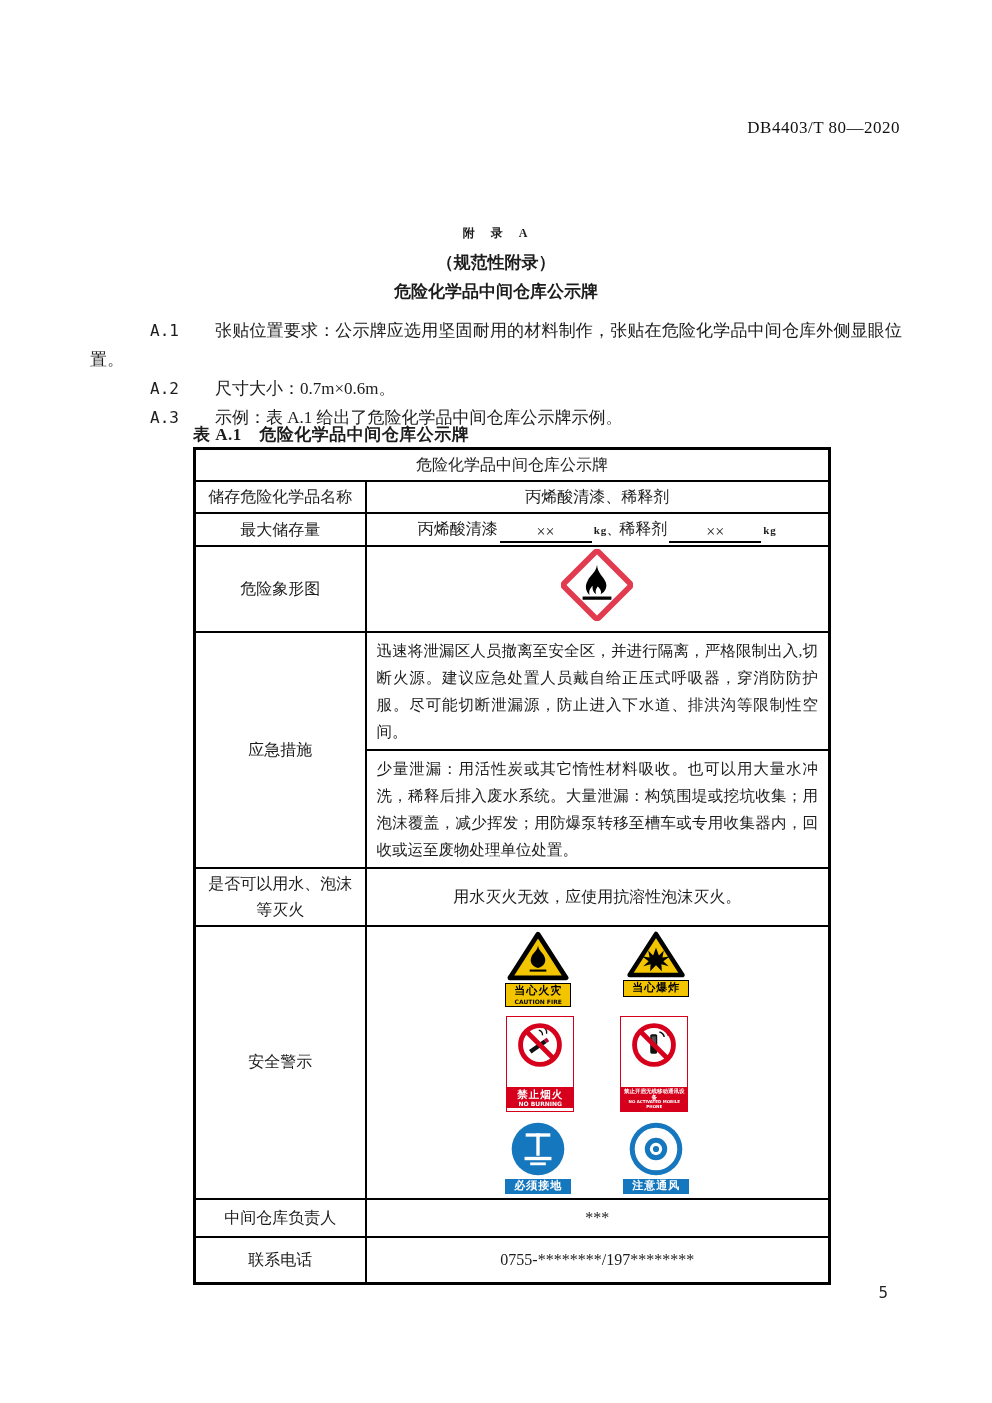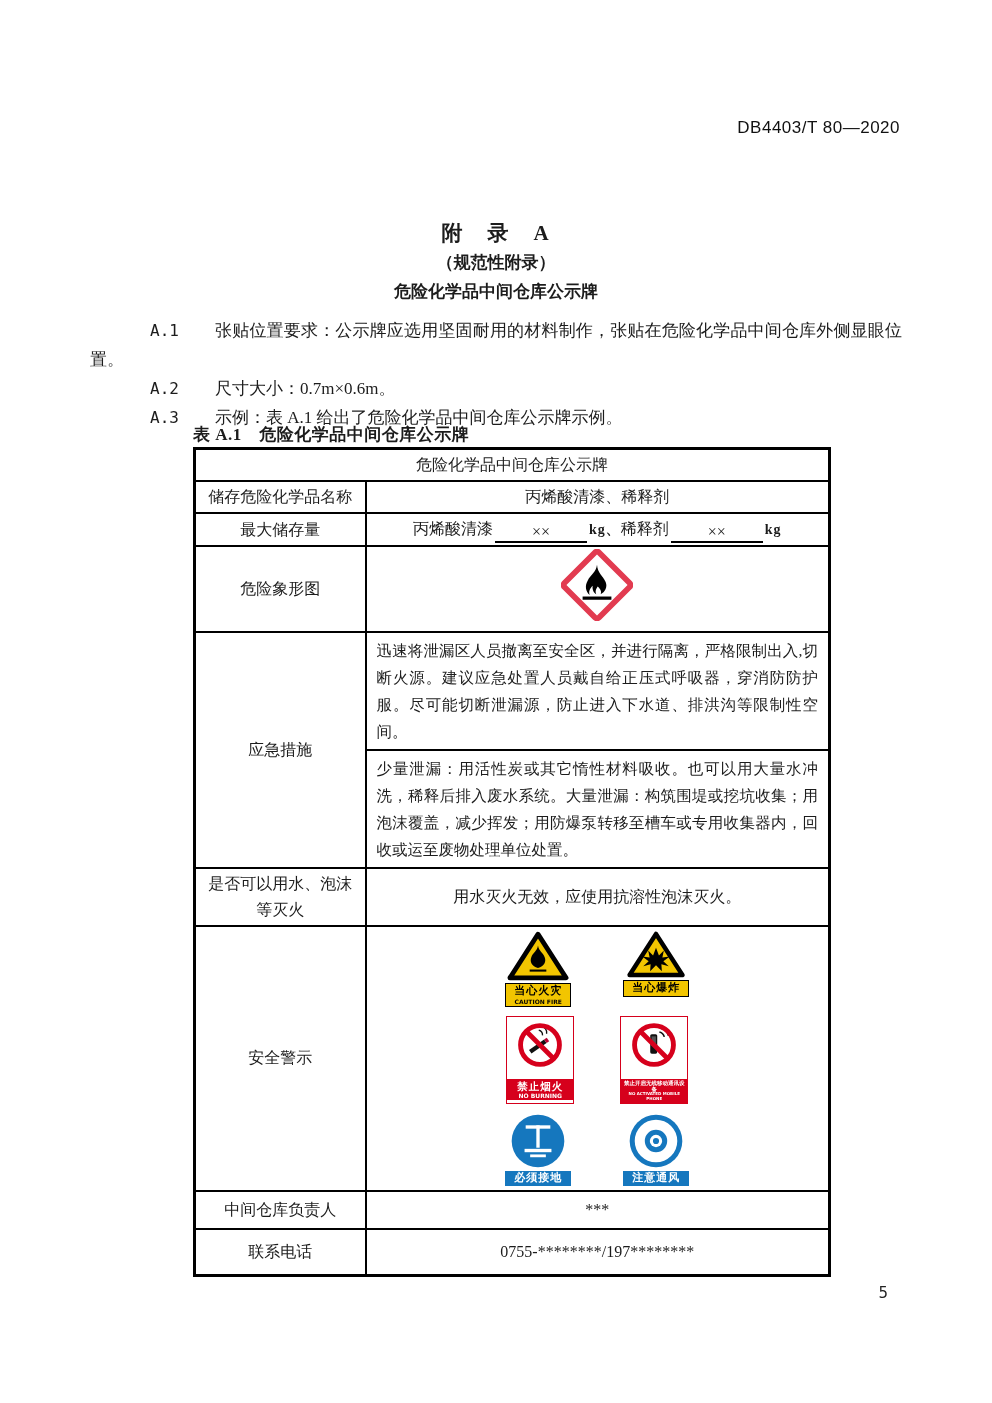--- a/index.html
+++ b/index.html
@@ -3,24 +3,24 @@
 <meta charset="utf-8">
 <style>
   html,body{margin:0;padding:0;background:#ffffff;}
   .page{
     position:relative;width:992px;height:1403px;background:#fff;
     font-family:"Liberation Serif","DejaVu Serif",serif;color:#1c1c1c;
     overflow:hidden;
   }
   .std-number{
     position:absolute;top:118px;right:92px;
-    font-family:Liberation Sans, sans-serif;font-size:17px;letter-spacing:0.5px;color:#111;
+    font-family:Liberation Serif, serif;font-size:17px;letter-spacing:0.5px;color:#111;
   }
   .titles{position:absolute;top:219px;left:0;width:992px;text-align:center;font-weight:bold;line-height:29px;}
-  .titles .t1{font-size:21px;letter-spacing:2px;}
+  .titles .t1{font-size:12px;letter-spacing:2px;}
   .titles .t2{font-size:17px;}
   .titles .t3{font-size:17px;}
   .clauses{position:absolute;left:90px;top:316px;width:812px;font-size:17px;line-height:29px;text-align:justify;}
   .clause{text-indent:60px;margin:0;}
   .clause .num{display:inline-block;text-indent:0;margin-right:36px;font-family:"DejaVu Sans Mono",monospace;font-size:16px;}
   .table-caption{
     position:absolute;left:193px;top:423px;width:635px;
     font-weight:bold;font-size:17px;letter-spacing:0.5px;
   }
   table.notice{
@@ -34,36 +34,36 @@
     padding:2px 8px;line-height:26px;
   }
   .r-title{height:26px;} .r-name{height:27px;} .r-max{height:31px;}
   .r-picto{height:78px;} .r-em1{height:83px;} .r-em2{height:107px;}
   .r-ext{height:57px;} .r-warn{height:259px;} .r-mgr{height:38px;} .r-phone{height:47px;}
   td.para{text-align:justify;font-size:15.5px;line-height:27px;padding:4px 10px;border-radius:16px;}
   .blank{
     display:inline-block;min-width:92px;border-bottom:2px solid #000;
     text-align:center;line-height:1.15;margin:0 2px;vertical-align:bottom;
   }
-  .unit{font-weight:bold;font-size:14px;letter-spacing:1px;}
+  .unit{font-weight:bold;font-size:11px;letter-spacing:1px;}
   .picto-cell{padding:2px;}
   
   .signs{display:flex;flex-direction:column;align-items:center;gap:9px;padding:2px 0;}
   .signs-row{display:flex;justify-content:center;gap:46px;}
   .sign{display:flex;flex-direction:column;align-items:center;width:72px;}
   .band{width:66px;box-sizing:border-box;text-align:center;padding:1px 2px;margin-top:2px;}
   .band .zh{font-size:11px;font-weight:bold;letter-spacing:1px;line-height:1.15;font-family:"DejaVu Sans",sans-serif;}
   .band .en{font-size:6px;font-weight:bold;line-height:1.2;font-family:"DejaVu Sans",sans-serif;}
   .band.yellow{background:#F2C500;color:#000;border:1px solid #000;}
   .band.blue{background:#1577BE;color:#fff;}
   .prohibit-card{
     width:66px;background:#fff;border:1.5px solid #D6001C;display:flex;flex-direction:column;align-items:center;
   }
   .prohibit-card svg{margin:3px 0 1px;}
-  .prohibit-card .band{width:100%;margin-top:8px;background:#D6001C;color:#fff;border:none;}
+  .prohibit-card .band{width:100%;margin-top:16px;background:#D6001C;color:#fff;border:none;}
   .prohibit-card .band .zh{font-size:10.5px;}
   .prohibit-card.tiny .band .zh{font-size:5.5px;letter-spacing:0;}
   .prohibit-card.tiny .band .en{font-size:4px;}
   .page-number{
     position:absolute;top:1284px;right:104px;font-size:15px;
     font-family:"DejaVu Sans",sans-serif;color:#222;
   }
 </style>
 </head>
 <body>

